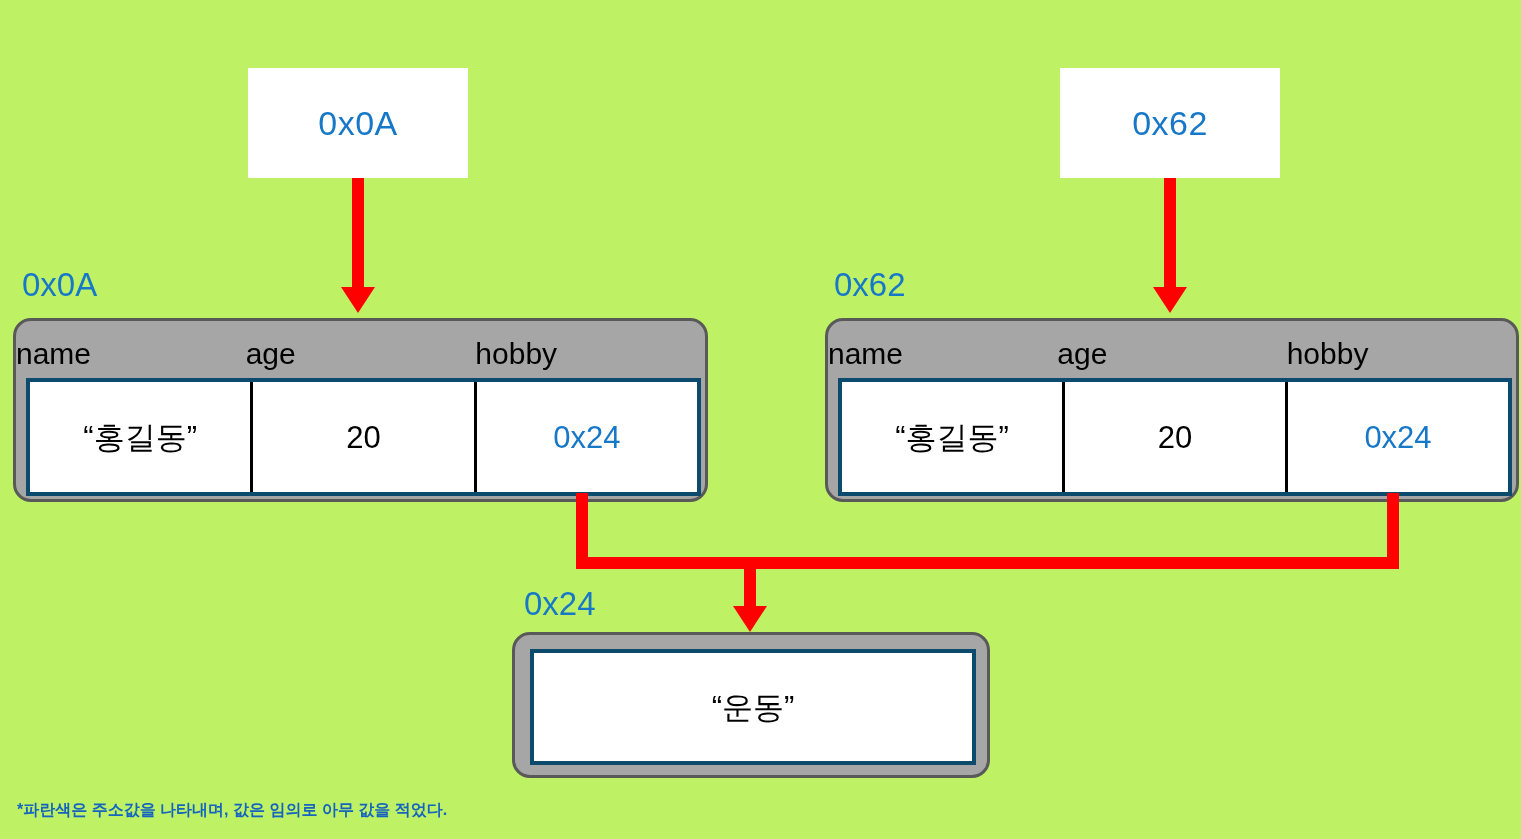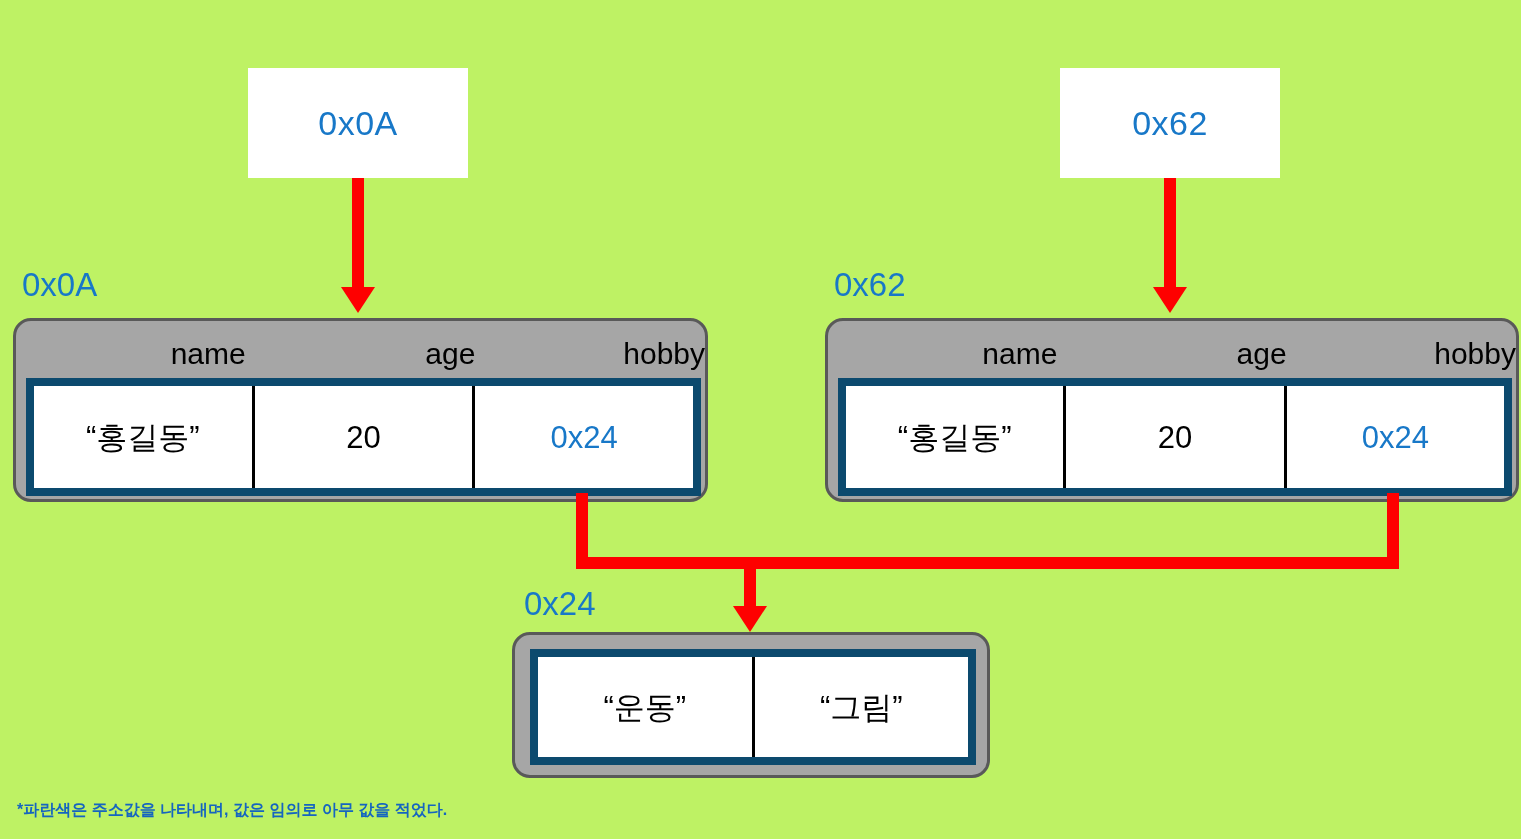--- a/index.html
+++ b/index.html
@@ -56,33 +56,33 @@
   
   .field-headers {
     position: absolute;
     left: 0;
     right: 0;
     display: flex;
     box-sizing: border-box;
   }
   .field-headers .fh {
     flex: 1 1 0;
-    text-align: right;
+    text-align: left;
     color: #000000;
     font-size: 30px;
     line-height: 1;
     white-space: nowrap;
   }
 
   
   .cells {
     position: absolute;
     display: flex;
     background: #ffffff;
-    border: 8px solid #0c4a6e;
+    border: 4px solid #0c4a6e;
     box-sizing: border-box;
   }
   .cells .cell {
     flex: 1 1 0;
     display: flex;
     align-items: center;
     justify-content: center;
     border-right: 3px solid #000000;
     box-sizing: border-box;
     font-size: 31px;
@@ -177,19 +177,18 @@
   <div class="seg" style="left:576px; top:557px; width:823px; height:12px;"></div>
 
   <div class="seg" style="left:744px; top:557px; width:12px; height:52px;"></div>
   <div class="arrow-head" style="left:733px; top:606px;"></div>
 
   <div class="addr-label" style="left:524px; top:587px;">0x24</div>
 
   <div class="mem-block" style="left:512px; top:632px; width:478px; height:146px;">
     <div class="cells" style="left:15px; top:14px; width:446px; height:116px;">
       <div class="cell">“운동”</div>
-      <div class="cell">“그림”</div>
     </div>
   </div>
 
   <div class="footnote" style="left:17px; top:802px;">*파란색은 주소값을 나타내며, 값은 임의로 아무 값을 적었다.</div>
 
 </div>
 
 </body></html>

